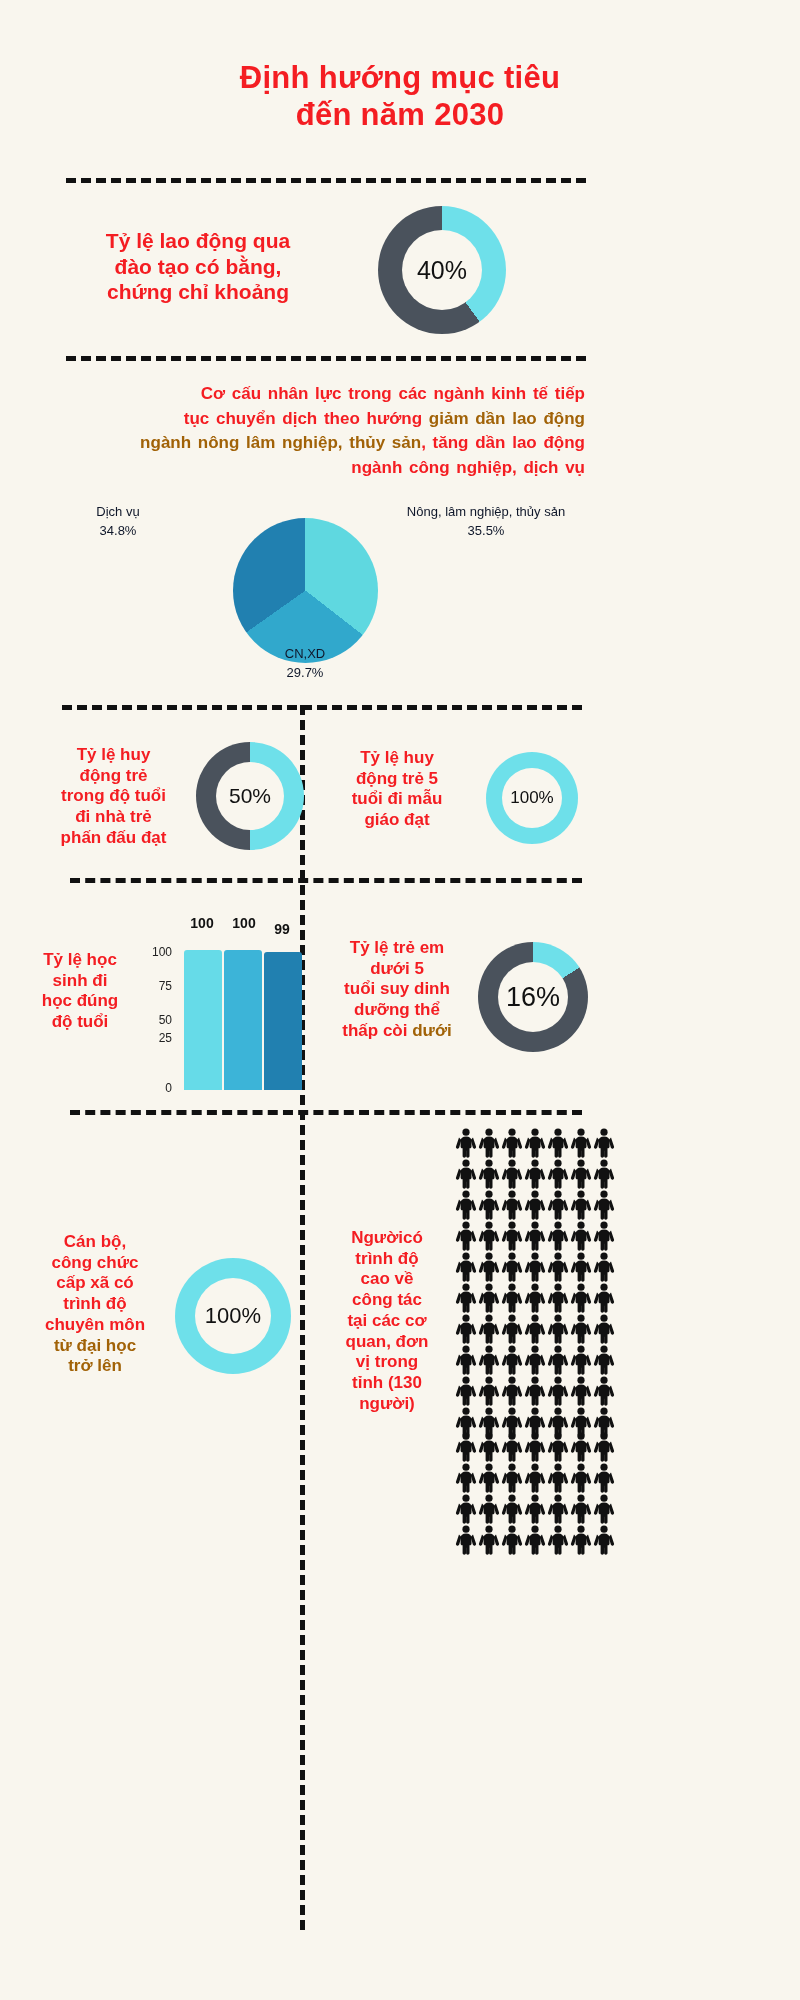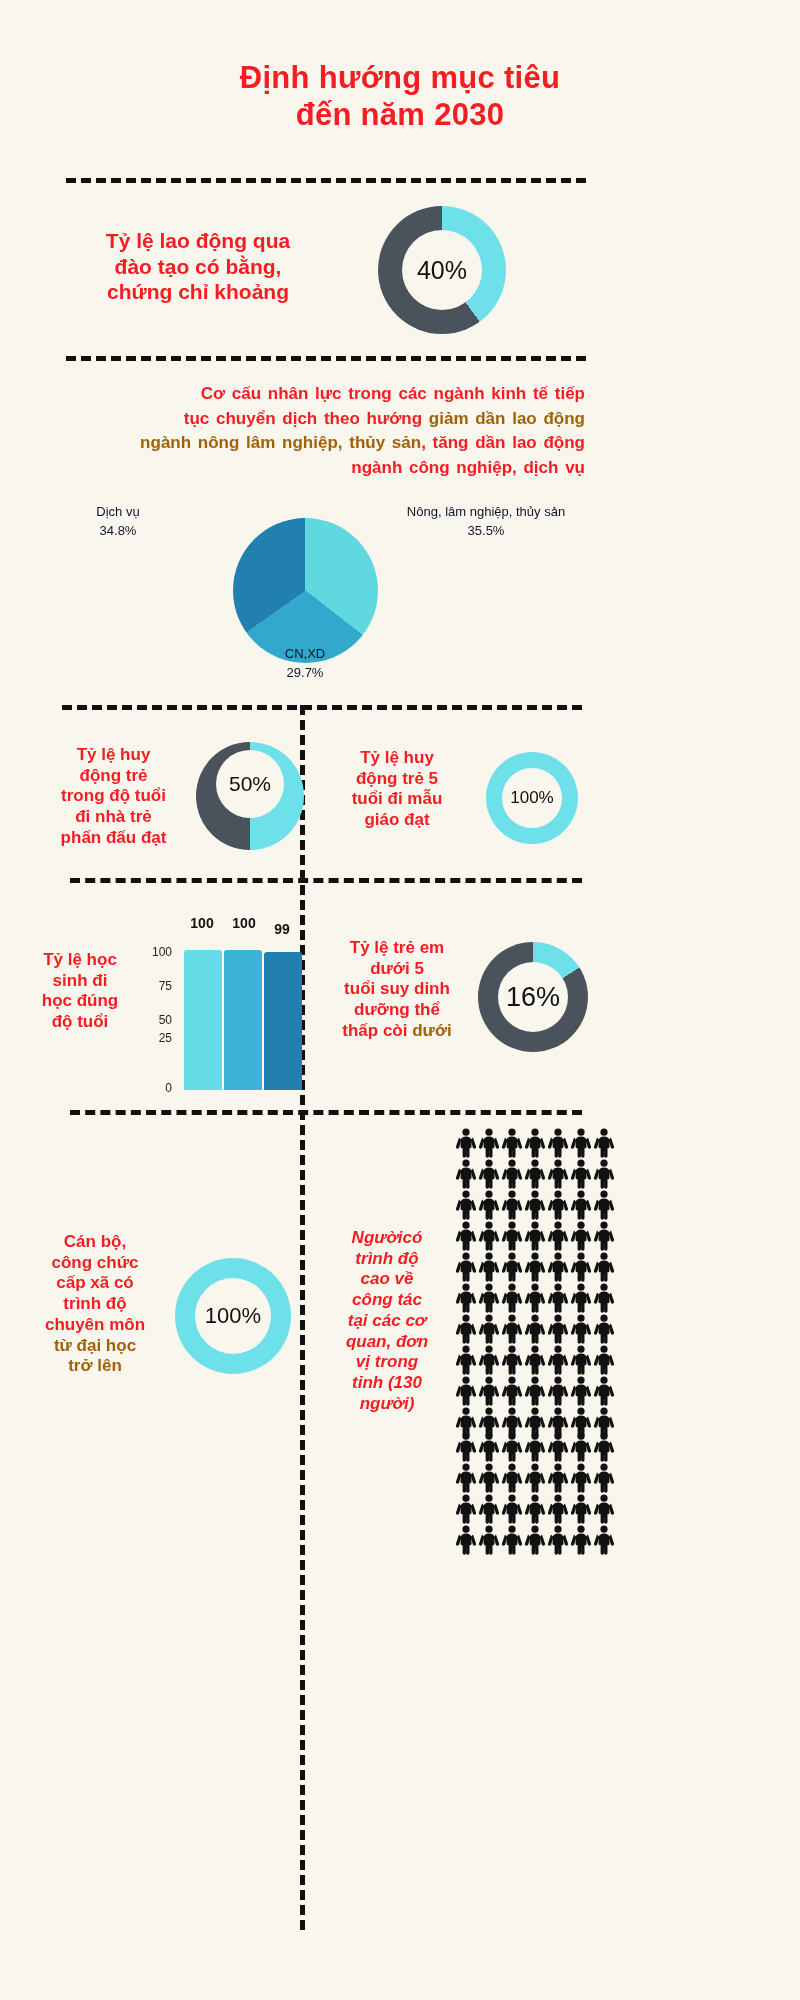--- a/index.html
+++ b/index.html
@@ -129,21 +129,21 @@
   <div class="redtxt" style="left:36px;top:745px;width:155px;font-size:17px;">
     <div>Tỷ lệ huy</div>
     <div>động trẻ</div>
     <div>trong độ tuổi</div>
     <div>đi  nhà trẻ</div>
     <div>phấn đấu đạt</div>
   </div>
 
   <div class="donut" style="left:196px;top:742px;width:108px;height:108px;
               background:conic-gradient(#6ee0ea 0deg 180deg, #4a525c 180deg 360deg);">
-    <div class="hole" style="left:20px;top:8px;width:68px;height:68px;font-size:21px;">50%</div>
+    <div class="hole" style="left:20px;top:20px;width:68px;height:68px;font-size:21px;">50%</div>
   </div>
 
   <div class="redtxt" style="left:322px;top:748px;width:150px;font-size:17px;">
     <div>Tỷ lệ  huy</div>
     <div>động trẻ 5</div>
     <div>tuổi đi mẫu</div>
     <div>giáo đạt</div>
   </div>
 
   <div class="donut" style="left:486px;top:752px;width:92px;height:92px;
@@ -198,21 +198,21 @@
     <div>chuyên môn</div>
     <div class="blk">từ đại học</div>
     <div class="blk">trở lên</div>
   </div>
 
   <div class="donut" style="left:175px;top:1258px;width:116px;height:116px;
               background:conic-gradient(#6ee0ea 0deg 360deg);">
     <div class="hole" style="left:20px;top:20px;width:76px;height:76px;font-size:22px;">100%</div>
   </div>
 
-  <div class="redtxt" style="left:322px;top:1228px;width:130px;font-size:17px;font-style:italic;">
+  <div class="redtxt" style="left:322px;top:1228px;width:130px;font-size:17px;">
     <div>Ngườicó</div>
     <div>trình độ</div>
     <div>cao về</div>
     <div>công tác</div>
     <div>tại các cơ</div>
     <div>quan, đơn</div>
     <div>vị trong</div>
     <div>tỉnh (130</div>
     <div>người)</div>
   </div>

